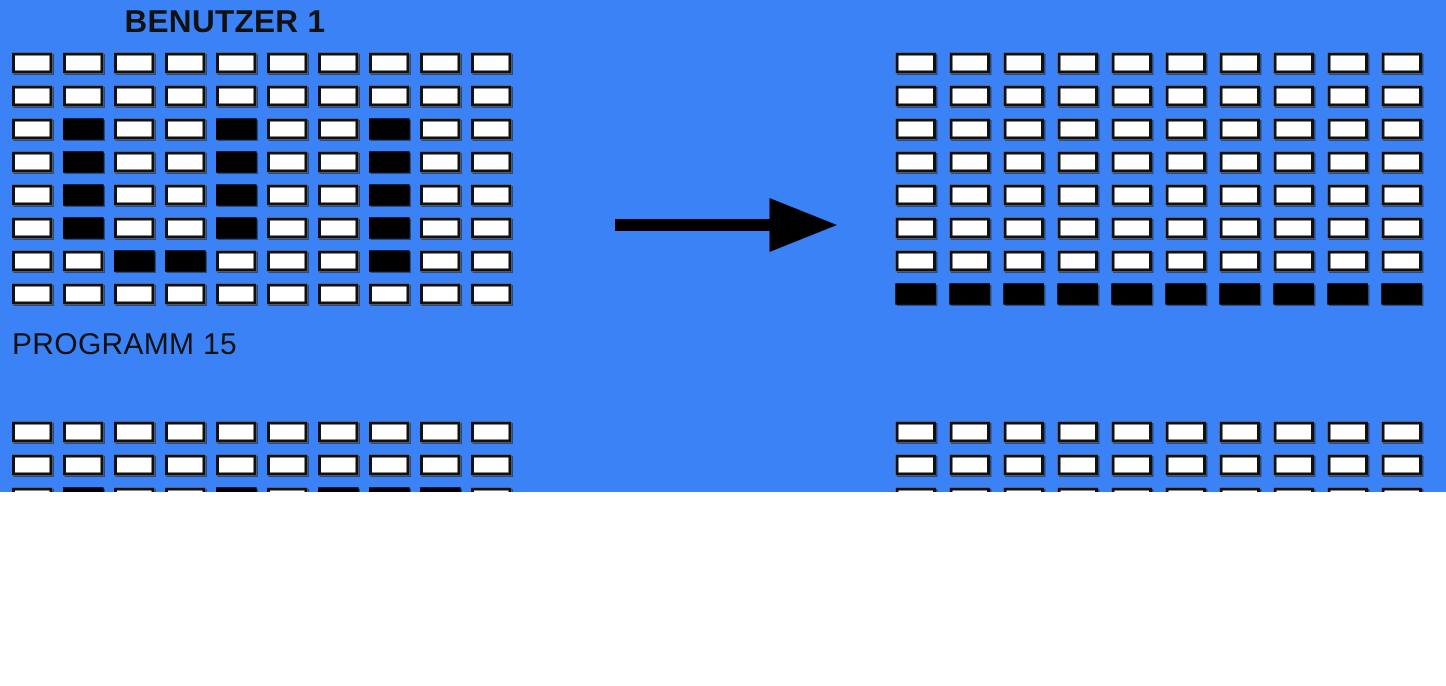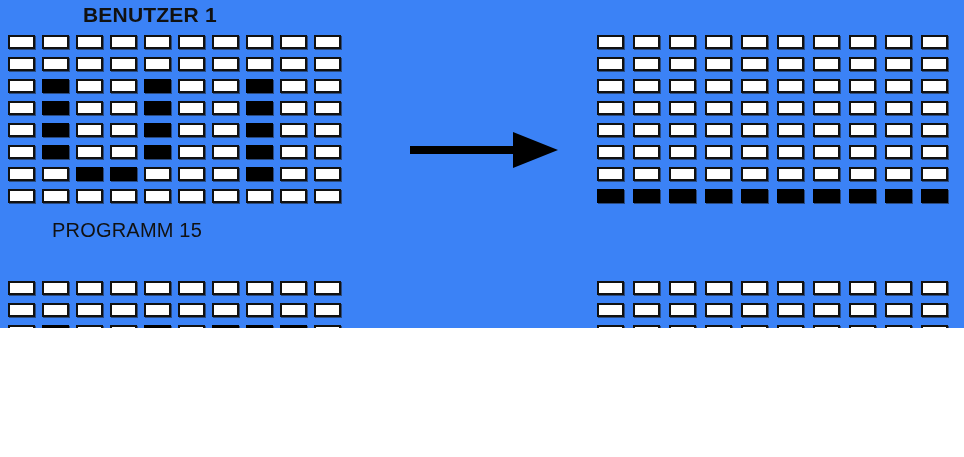--- a/index.html
+++ b/index.html
@@ -240,21 +240,21 @@
       <div class="cell on"></div>
       <div class="cell on"></div>
       <div class="cell on"></div>
       <div class="cell on"></div>
       <div class="cell on"></div>
       <div class="cell on"></div>
       <div class="cell on"></div>
       <div class="cell on"></div>
     </div>
 
-  <div class="label label-program" style="left:8px; top:219px;margin-left:44px;">PROGRAMM 15</div>
+  <div class="label label-program" style="left:8px; top:219px;">PROGRAMM 15</div>
 
 
   <div class="grid left" id="grid-user2-before" style="left:8px; top:281px;">
       <div class="cell"></div>
       <div class="cell"></div>
       <div class="cell"></div>
       <div class="cell"></div>
       <div class="cell"></div>
       <div class="cell"></div>
       <div class="cell"></div>

